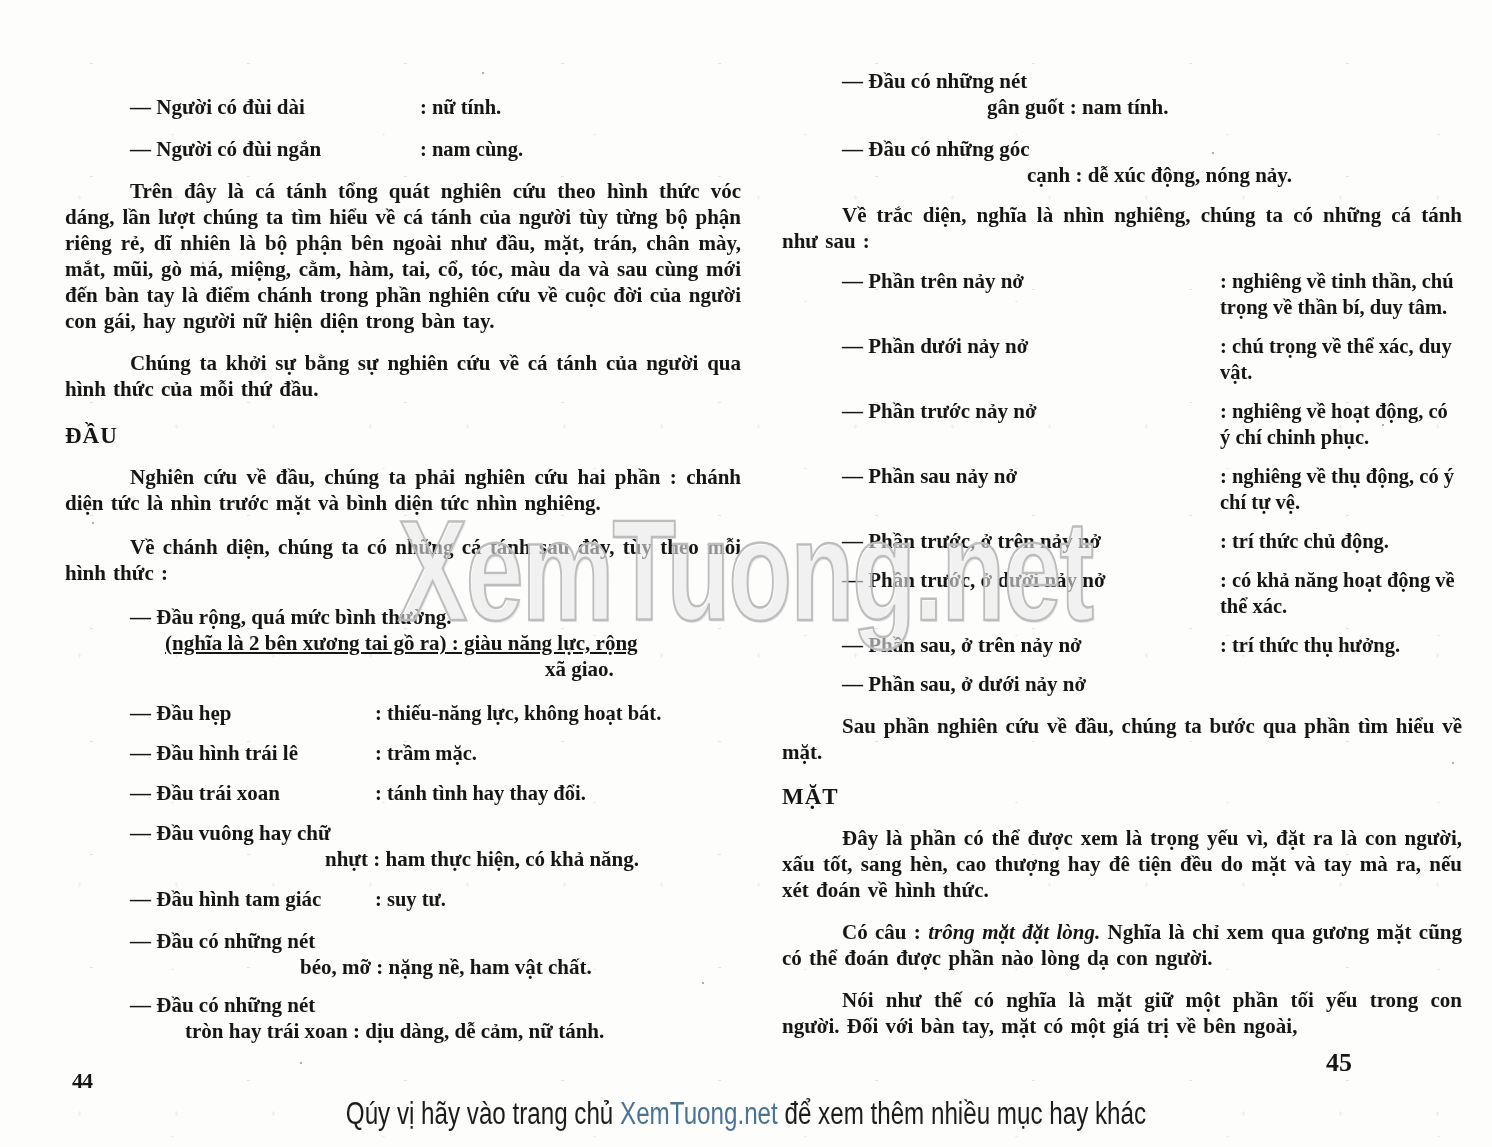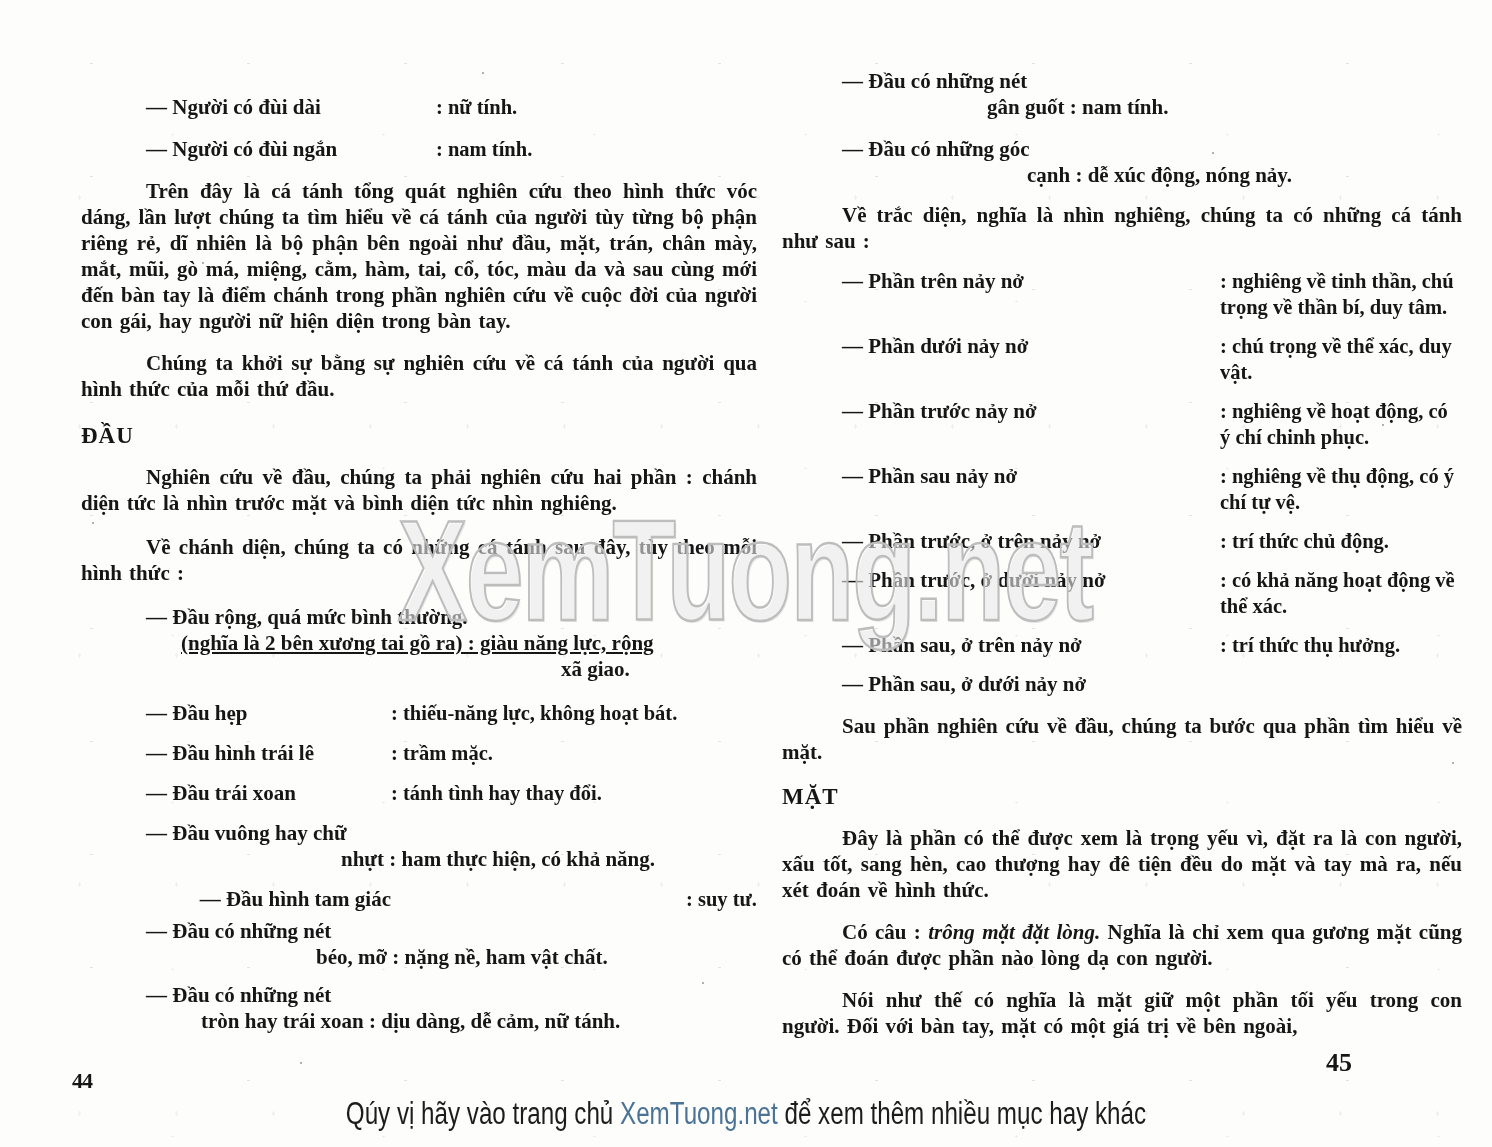--- a/index.html
+++ b/index.html
@@ -16,21 +16,21 @@
     background-image:
       radial-gradient(rgba(0,0,0,0.10) 1px, transparent 1.3px),
       radial-gradient(rgba(0,0,0,0.06) 1px, transparent 1.5px),
       radial-gradient(rgba(0,0,0,0.05) 1px, transparent 1.2px);
     background-size:157px 113px, 211px 167px, 97px 229px;
     background-position:13px 7px, 67px 51px, 31px 83px;
   }
   .speck{position:absolute;width:2px;height:2px;border-radius:50%;background:rgba(0,0,0,.4);z-index:1;}
 
   .col{position:absolute;z-index:2;font-size:21px;line-height:26px;font-weight:700;}
-  .col-left{left:81px;top:94px;width:676px;}
+  .col-left{left:65px;top:94px;width:676px;}
   .col-right{left:782px;top:68px;width:680px;}
 
   p.para{margin:0 0 16px 0;text-align:justify;word-spacing:2px;}
   .col-left p.para{text-indent:65px;}
   .col-right p.para{text-indent:60px;}
 
   h2.sec{font-size:23px;line-height:28px;margin:2px 0 14px 0;letter-spacing:1px;font-weight:700;}
 
   
   .pair{display:flex;margin:0 0 16px 0;}
@@ -87,21 +87,21 @@
 <div class="speck" style="left:202px;top:262px;"></div>
 
 <div class="col col-left">
 
   <div class="pair wide-term">
     <span class="term">— Người có đùi dài</span>
     <span class="def">: nữ tính.</span>
   </div>
   <div class="pair wide-term">
     <span class="term">— Người có đùi ngắn</span>
-    <span class="def">: nam tính.</span>
+    <span class="def">: nam cùng.</span>
   </div>
 
   <p class="para">Trên đây là cá tánh tổng quát nghiên cứu theo hình thức vóc dáng, lần lượt chúng ta tìm hiểu về cá tánh của người tùy từng bộ phận riêng rẻ,  dĩ nhiên là bộ phận bên ngoài như đầu, mặt, trán, chân mày, mắt, mũi, gò má, miệng, cằm, hàm, tai, cổ, tóc, màu da và sau cùng mới đến bàn tay là điểm chánh trong phần nghiên cứu về cuộc đời của người con gái, hay người nữ hiện diện trong bàn tay.</p>
   <p class="para" style="margin-bottom:20px;">Chúng ta khởi sự bằng sự nghiên cứu về cá tánh của người qua hình thức của mỗi thứ đầu.</p>
 
   <h2 class="sec">ĐẦU</h2>
 
   <p class="para" style="margin-bottom:18px;">Nghiên cứu về đầu, chúng ta phải nghiên cứu hai phần : chánh diện tức là nhìn trước mặt và bình diện tức nhìn nghiêng.</p>
   <p class="para" style="margin-bottom:18px;">Về chánh diện, chúng ta có những cá tánh sau đây, tùy theo mỗi hình thức :</p>
 
@@ -122,21 +122,21 @@
   <div class="pair" style="margin-bottom:14px;">
     <span class="term">— Đầu trái xoan</span>
     <span class="def">: tánh tình hay thay đổi.</span>
   </div>
 
   <div class="mitem" style="margin-bottom:14px;">
     <div class="ln i-head">— Đầu vuông hay  chữ</div>
     <div class="ln" style="padding-left:260px;">nhựt : ham thực hiện, có khả năng.</div>
   </div>
 
-  <div class="pair" style="margin-bottom:6px;text-align:right;">
+  <div class="pair" style="margin-bottom:16px;">
     <span class="term">— Đầu hình tam giác</span>
     <span class="def">: suy tư.</span>
   </div>
 
   <div class="mitem" style="margin-bottom:12px;">
     <div class="ln i-head">— Đầu  có  những  nét</div>
     <div class="ln" style="padding-left:235px;">béo, mỡ : nặng nề, ham vật chất.</div>
   </div>
 
   <div class="mitem" style="margin-bottom:0;">

